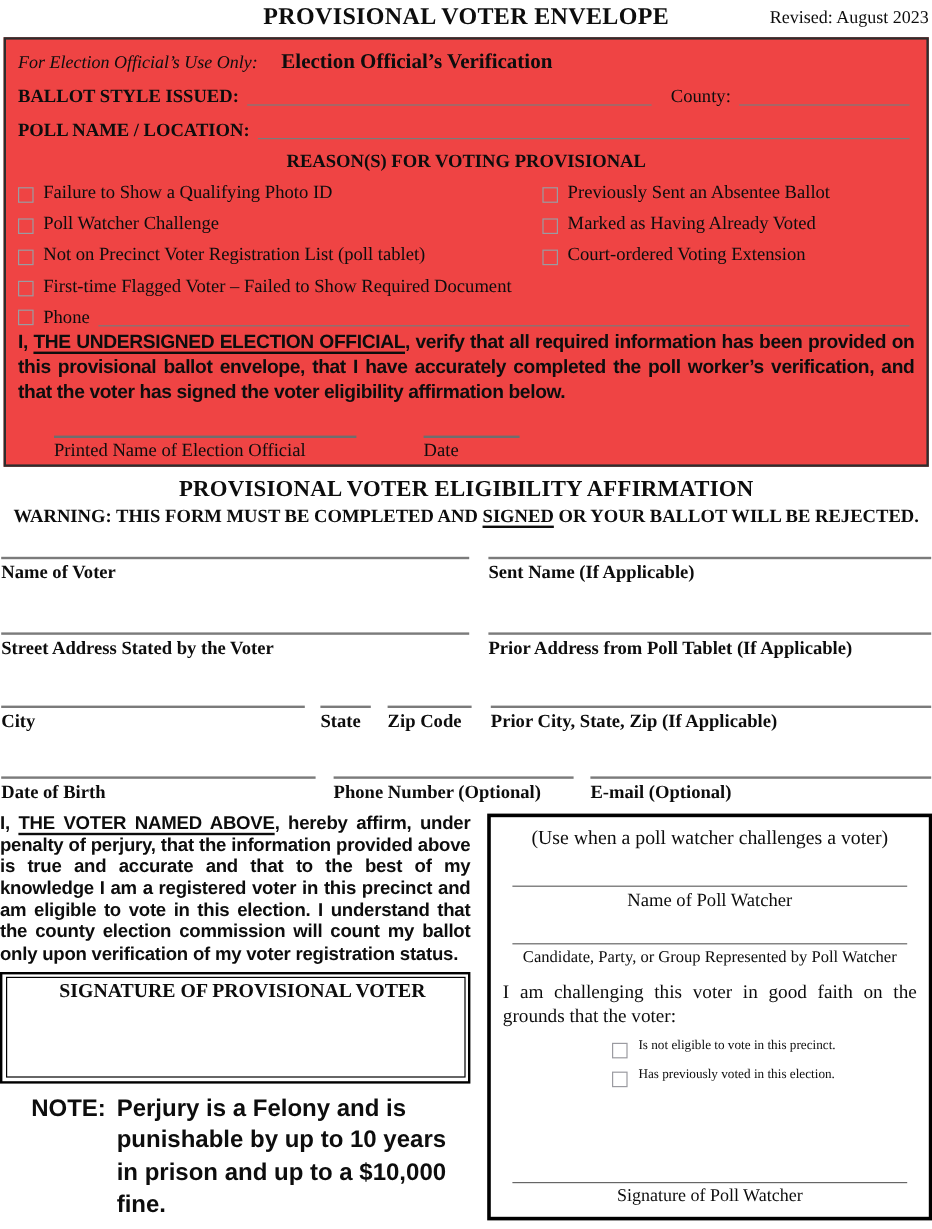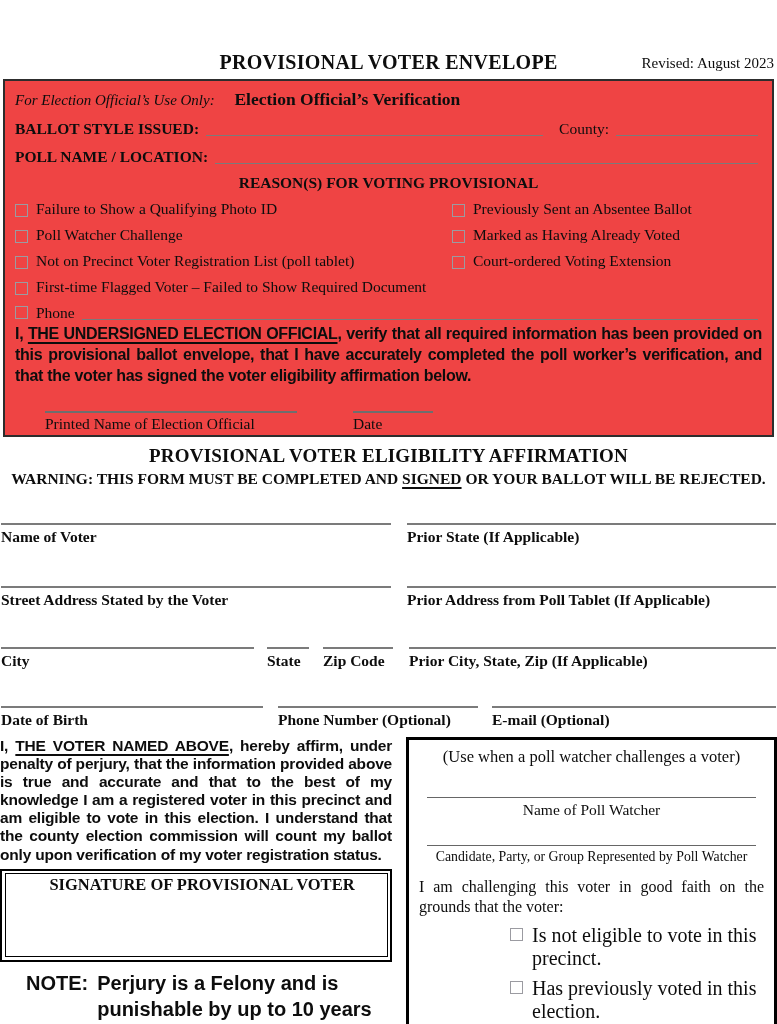--- a/index.html
+++ b/index.html
@@ -1,20 +1,20 @@
 <!DOCTYPE html>
 <html><head>
 <meta charset="utf-8">
 <style>
   html,body { margin:0; padding:0; background:#fff; }
   .page { width:777px; height:1024px; position:relative; background:#fff;
           font-family:"Liberation Serif", serif; color:#0d0d0d; overflow:hidden; }
 
   
-  .header { position:relative; height:31px;margin-top:48px; }
+  .header { position:relative; height:31px; }
   .title { position:absolute; left:50%; transform:translateX(-50%); top:3px;
            font-size:20px; font-weight:bold; white-space:nowrap; letter-spacing:.3px; }
   .revised { position:absolute; right:3px; top:7px; font-size:15px; }
 
   
   .obox { margin:0 3px; border:2.5px solid #2d2d2d; background:#ef4444; padding:8px 10px 2px 10px; }
   .obox-head { font-size:15px; }
   .use-only { font-style:italic; font-size:15px; }
   .verif { font-weight:bold; font-size:17.5px; margin-left:16px; }
   .line-row { display:flex; align-items:flex-end; font-size:15.5px; margin-top:10px; }
@@ -39,21 +39,21 @@
 
   
   .aff-title { text-align:center; font-weight:bold; font-size:19px; margin-top:8px; letter-spacing:.2px; }
   .warning { text-align:center; font-weight:bold; font-size:15.5px; margin-top:3px; }
 
   
   .frow { display:flex; padding:0 1px; }
   .fcol { display:flex; flex-direction:column; }
   .fline { border-bottom:2px solid #7b7b7b; height:0; }
   .flabel { font-weight:bold; font-size:15.5px; margin-top:3px; white-space:nowrap; overflow:visible; }
-  .mt1 { margin-top:35px; } .mt2 { margin-top:40px; } .mt3 { margin-top:38px; } .mt4 { margin-top:36px; }
+  .mt1 { margin-top:24px; } .mt2 { margin-top:40px; } .mt3 { margin-top:38px; } .mt4 { margin-top:36px; }
   .w-left { width:390px; } .w-right { flex:1; margin-left:16px; }
   .w-city { width:253px; } .w-state { width:42px; margin-left:13px; } .w-zip { width:70px; margin-left:14px; }
   .w-dob { width:262px; } .w-phone { width:200px; margin-left:15px; } .w-email { flex:1; margin-left:14px; }
 
   
   .bottom { display:flex; align-items:stretch; margin-top:8px; }
   .bleft { width:392px; flex:none; display:flex; flex-direction:column; }
   .vpara { font-family:"Liberation Sans", sans-serif; font-weight:bold; font-size:15.5px;
            letter-spacing:-.2px; line-height:1.17; text-align:justify; }
   .sigbox { margin-top:5px; border:2.5px solid #000; padding:2.5px; }
@@ -67,21 +67,21 @@
   
   .cbox { flex:1; margin-left:14px; border:3px solid #000; padding:6px 10px 8px 10px;
           display:flex; flex-direction:column; }
   .cbox-title { text-align:center; font-weight:bold; font-size:19px; margin-top:2px; }
   .cbox-sub { text-align:center; font-size:16.5px; margin-top:1px; }
   .cline { border-bottom:1.5px solid #666; margin:0 8px; height:0; }
   .cl1 { margin-top:30px; } .cl2 { margin-top:26px; }
   .clabel { text-align:center; font-size:15.5px; margin-top:3px; }
   .clabel-sm { text-align:center; font-size:13.8px; margin-top:3px; white-space:nowrap; }
   .cstmt { font-size:16px; text-align:justify; line-height:1.25; margin-top:12px; }
-  .ground { display:flex; gap:9px; font-size:20px; margin:7px 0 0 56px; align-items:flex-start;padding-left:35px; }
+  .ground { display:flex; gap:9px; font-size:11px; margin:7px 0 0 56px; align-items:flex-start;padding-left:35px; }
   .cbox-bottom { margin-top:auto; }
 </style>
 </head>
 <body>
 
 <div class="page">
 
   <div class="header">
     <div class="title">PROVISIONAL VOTER ENVELOPE</div>
     <div class="revised">Revised: August 2023</div>
@@ -165,21 +165,21 @@
     <span>WARNING: THIS FORM MUST BE COMPLETED AND </span><span class="u">SIGNED</span><span> OR YOUR BALLOT WILL BE REJECTED.</span>
   </div>
 
   <div class="frow mt1">
     <div class="fcol w-left">
       <span class="fline"></span>
       <span class="flabel">Name of Voter</span>
     </div>
     <div class="fcol w-right">
       <span class="fline"></span>
-      <span class="flabel">Prior State (If Applicable)</span>
+      <span class="flabel">Sent Name (If Applicable)</span>
     </div>
   </div>
 
   <div class="frow mt2">
     <div class="fcol w-left">
       <span class="fline"></span>
       <span class="flabel">Street Address Stated by the Voter</span>
     </div>
     <div class="fcol w-right">
       <span class="fline"></span>

